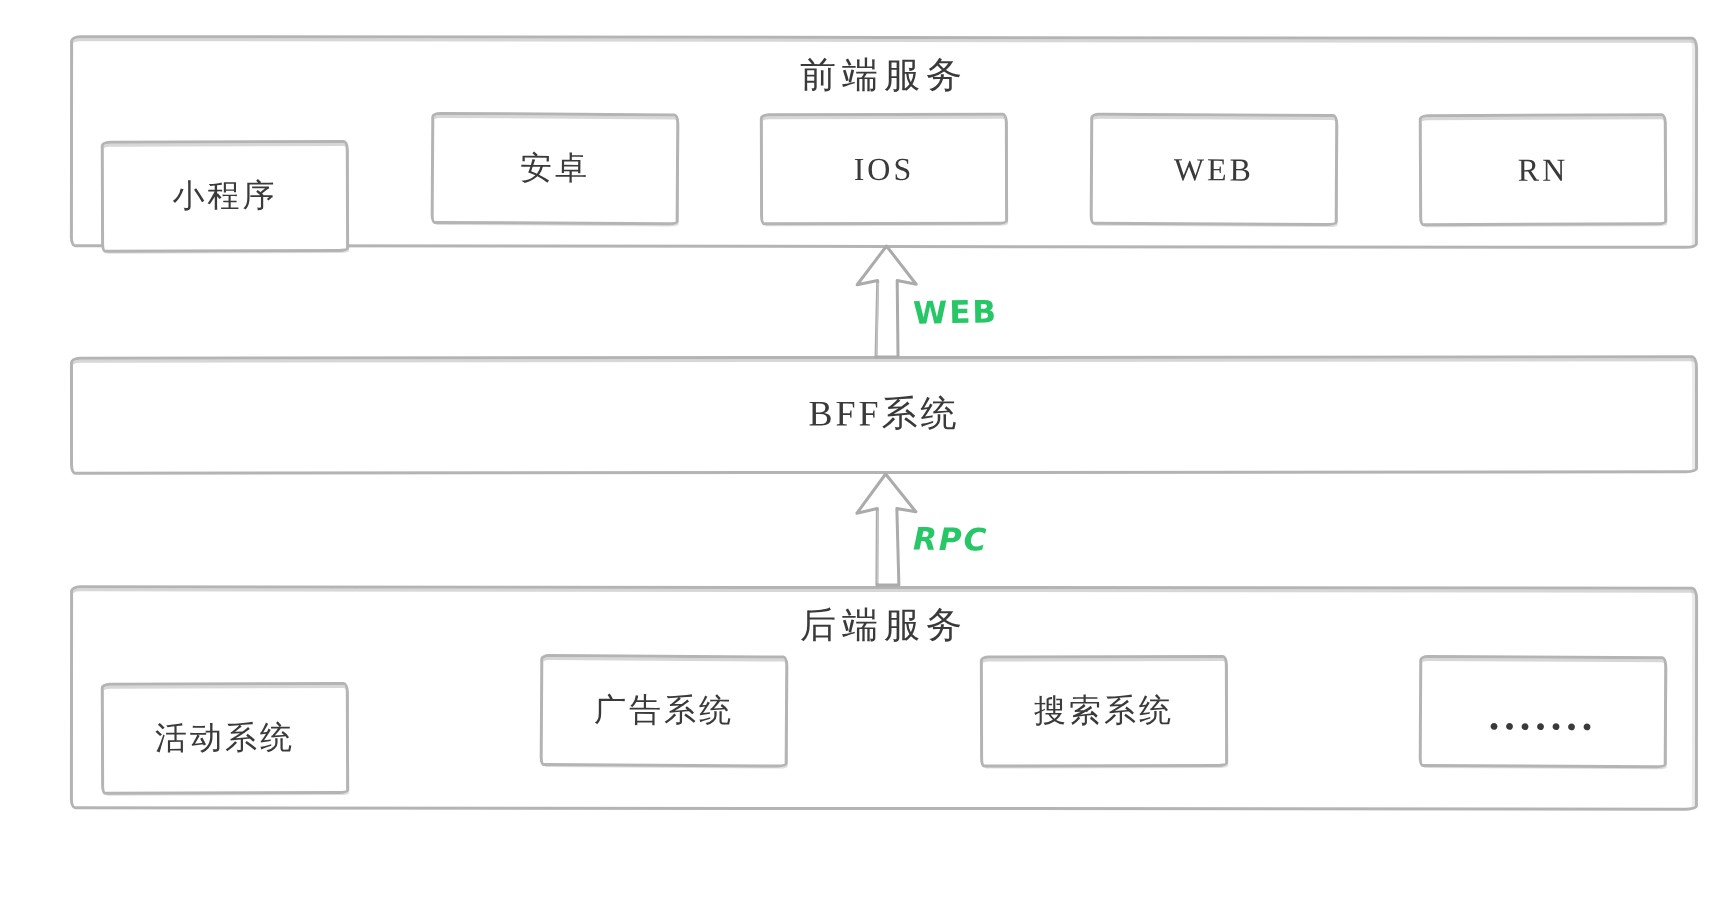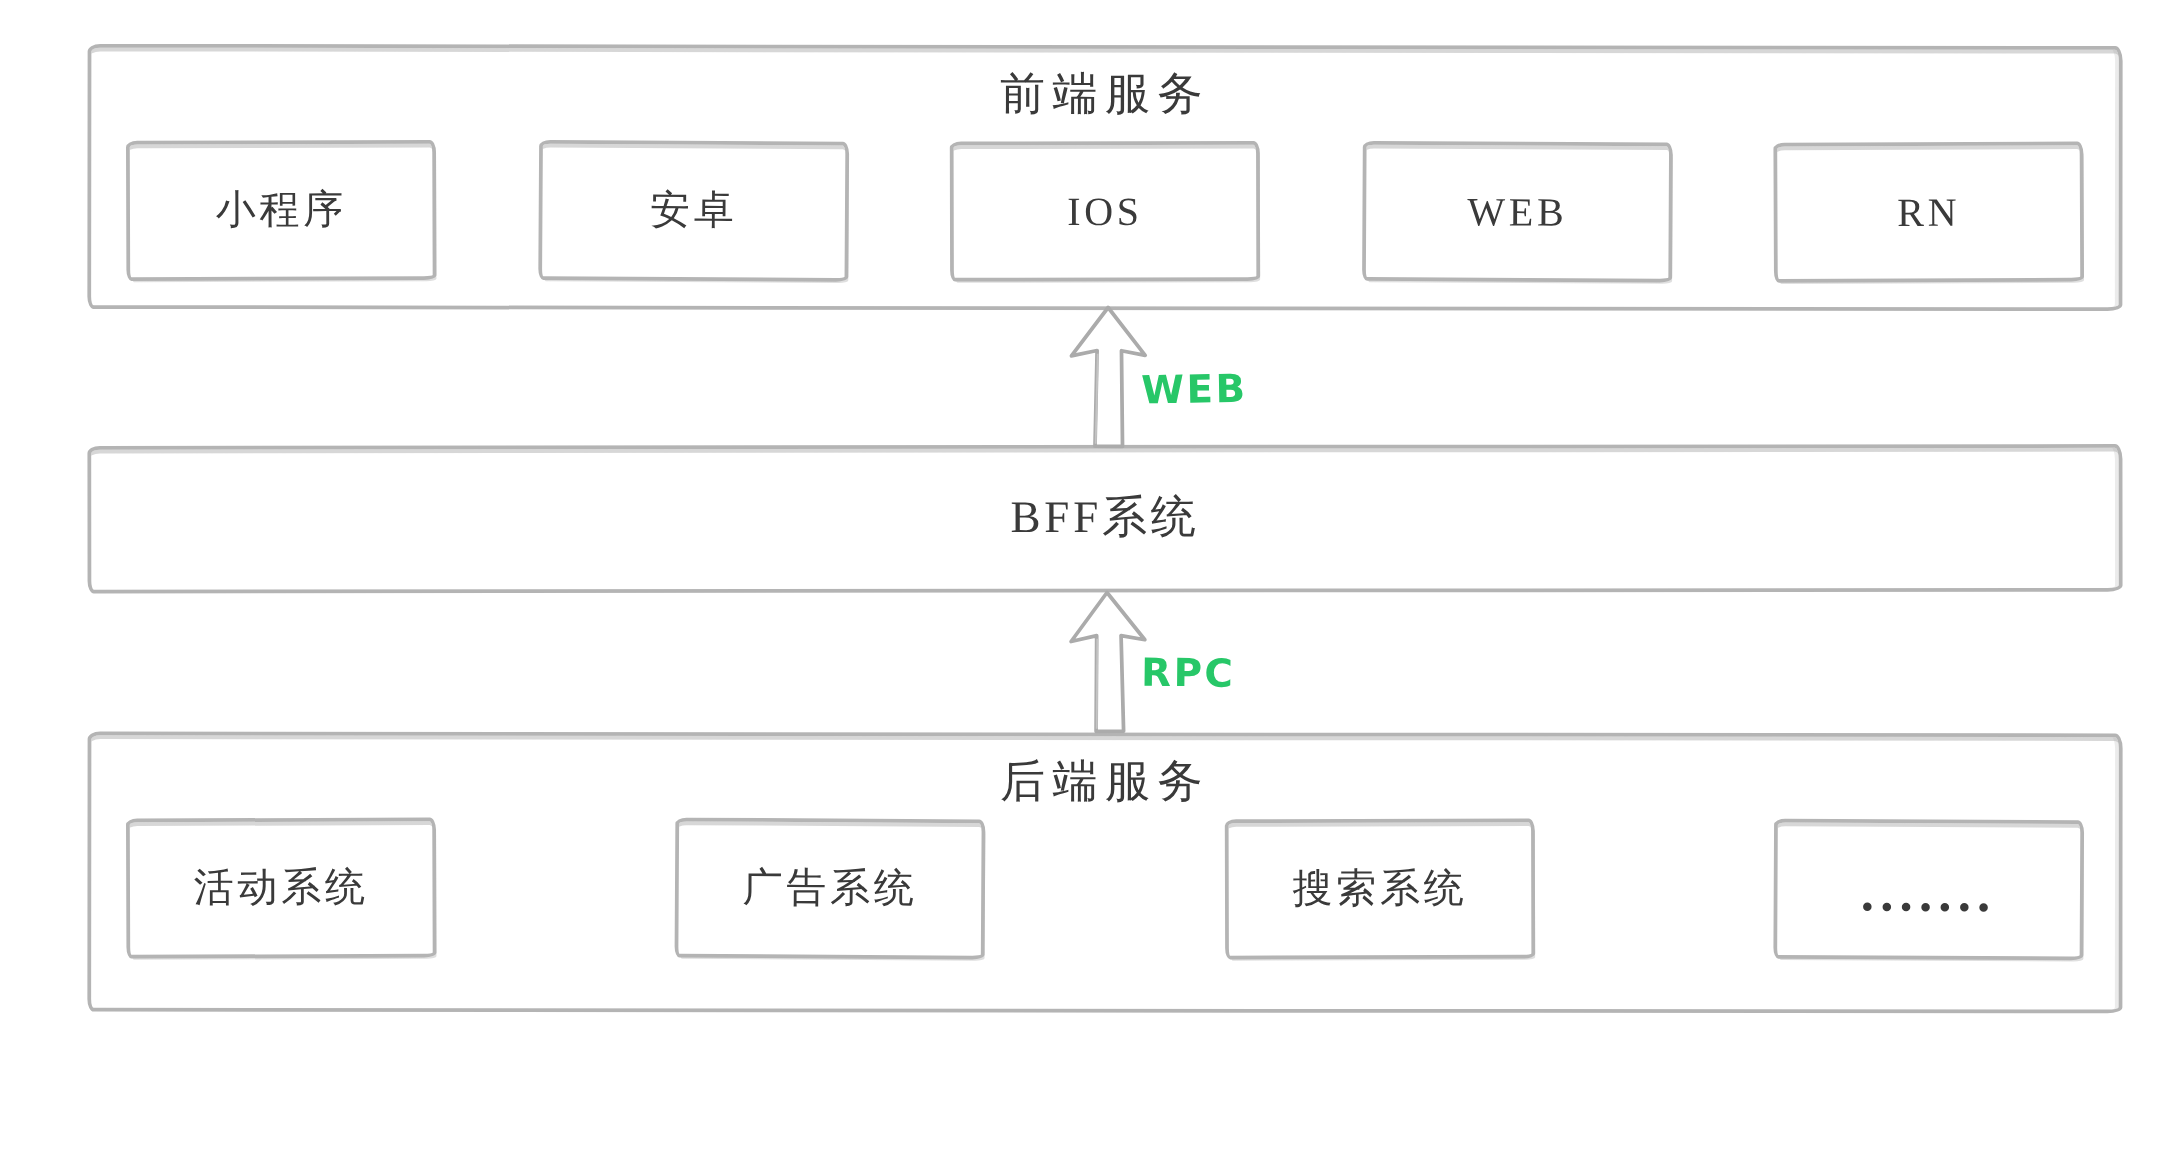--- a/index.html
+++ b/index.html
@@ -35,38 +35,38 @@
   .layer-frontend .box-row{top:74px;}
   .layer-backend .box-row{top:66px;}
   .node{
     width:248px;height:112px;background:#fff;box-sizing:border-box;
     border:3px solid var(--stroke);
     border-radius:9px 5px 10px 4px / 5px 10px 4px 9px;
     display:flex;align-items:center;justify-content:center;
     font-size:32px;letter-spacing:3px;
     box-shadow: inset 0 5px 0 -2px var(--stroke-soft), 2px 3px 0 -2px rgba(176,176,176,.4);
   }
-  .node:nth-child(1){transform:rotate(-.25deg);}
+  .node:nth-child(1){transform:rotate(-.25deg);margin-top:28px;}
   .node:nth-child(2){transform:rotate(.3deg);}
   .node:nth-child(3){transform:rotate(-.2deg);}
   .node:nth-child(4){transform:rotate(.25deg);}
   .node:nth-child(5){transform:rotate(-.3deg);}
   .node.dots{font-size:42px;font-weight:700;letter-spacing:5px;line-height:0;padding-top:8px;}
   
   .arrow{position:absolute;width:72px;height:118px;z-index:2;}
   .arrow svg{display:block;width:100%;height:100%;}
   .arrow-web{left:850px;top:243px;transform:rotate(.5deg);}
   .arrow-rpc{left:850px;top:471px;transform:rotate(-.4deg);}
   .arrow-label{
     position:absolute;z-index:3;color:var(--accent);
     font-family:"DejaVu Sans","Liberation Sans",sans-serif;
     font-weight:700;font-size:31px;letter-spacing:2px;
   }
   .arrow-label-web{left:913px;top:294px;transform:rotate(-1deg);}
-  .arrow-label-rpc{left:913px;top:521px;transform:rotate(.6deg);}
+  .arrow-label-rpc{left:913px;top:521px;transform:rotate(.6deg);font-style:italic;}
 </style>
 </head>
 <body>
 
 <div class="canvas">
 
   <section class="layer layer-frontend">
     <div class="layer-title">前端服务</div>
     <div class="box-row">
       <div class="node">

